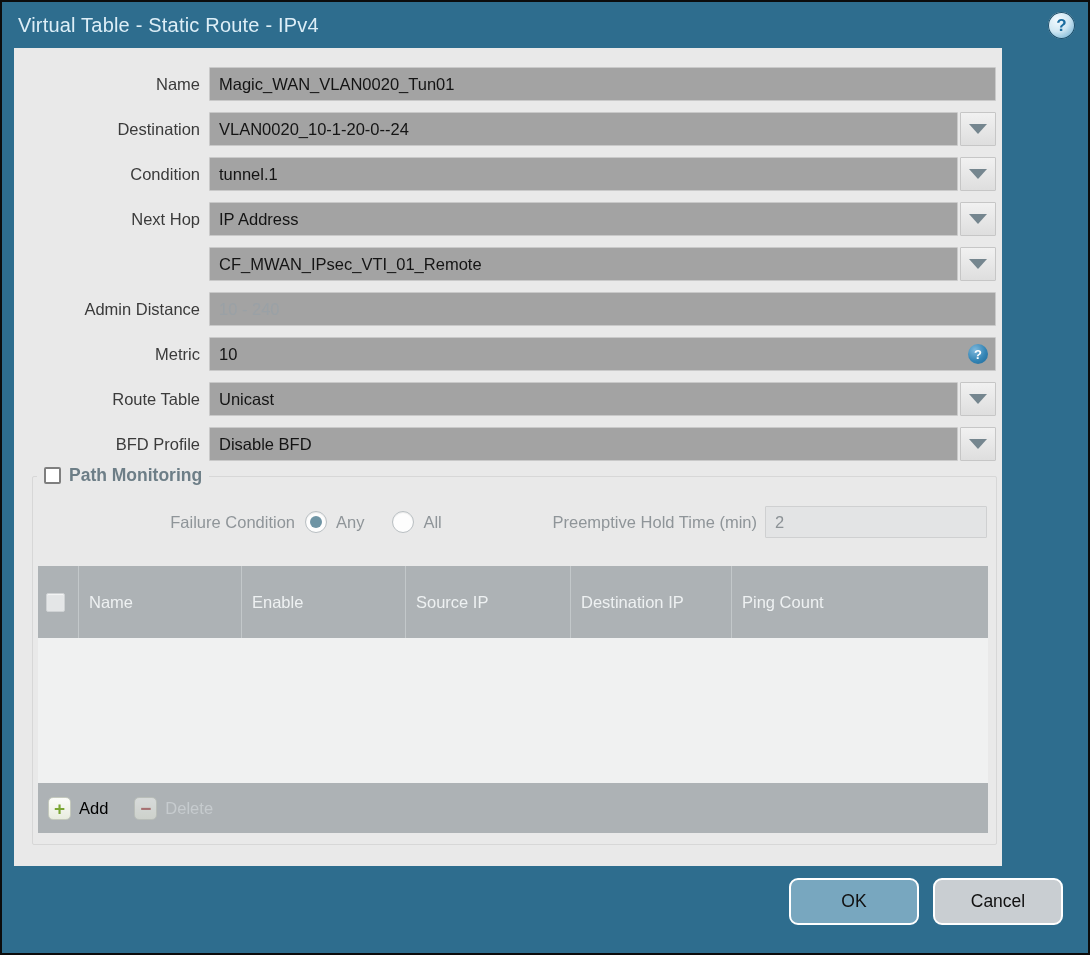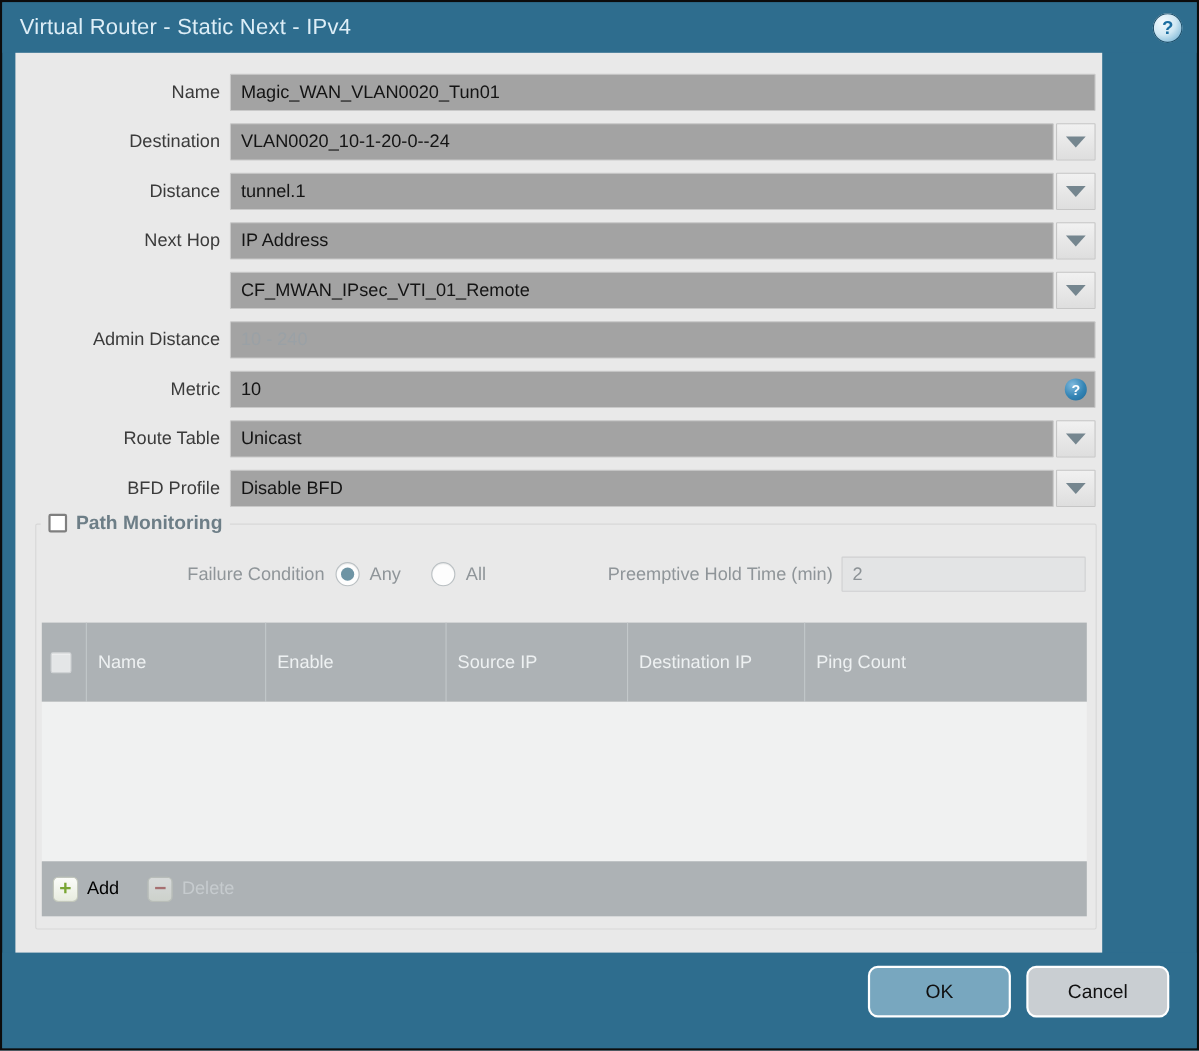--- a/index.html
+++ b/index.html
@@ -81,21 +81,21 @@
     font-size:17.5px;color:#101010;display:flex;align-items:center;justify-content:center;cursor:pointer;}
   .btn-ok{right:169px;background:#78a7bf;}
   .btn-cancel{right:25px;background:#c9ced2;}
 </style>
 </head>
 <body>
 
 <div class="stage">
 
   <div class="titlebar">
-    <div class="title">Virtual Router - Static Next - IPv4</div>
+    <div class="title">Virtual Table - Static Route - IPv4</div>
     <div class="help-badge">?</div>
   </div>
 
   <div class="content">
 
     <div class="form-row">
       <div class="flabel">Name</div>
       <div class="fwrap">
         <input class="tin" type="text" value="Magic_WAN_VLAN0020_Tun01" style="">
       </div>
@@ -105,21 +105,21 @@
       <div class="flabel">Destination</div>
       <div class="fwrap">
         <input class="tin" type="text" value="VLAN0020_10-1-20-0--24" style="">
         <div class="ddbtn">
           <span class="tri"></span>
         </div>
       </div>
     </div>
 
     <div class="form-row">
-      <div class="flabel">Distance</div>
+      <div class="flabel">Condition</div>
       <div class="fwrap">
         <input class="tin" type="text" value="tunnel.1" style="">
         <div class="ddbtn">
           <span class="tri"></span>
         </div>
       </div>
     </div>
 
     <div class="form-row">
       <div class="flabel">Next Hop</div>

